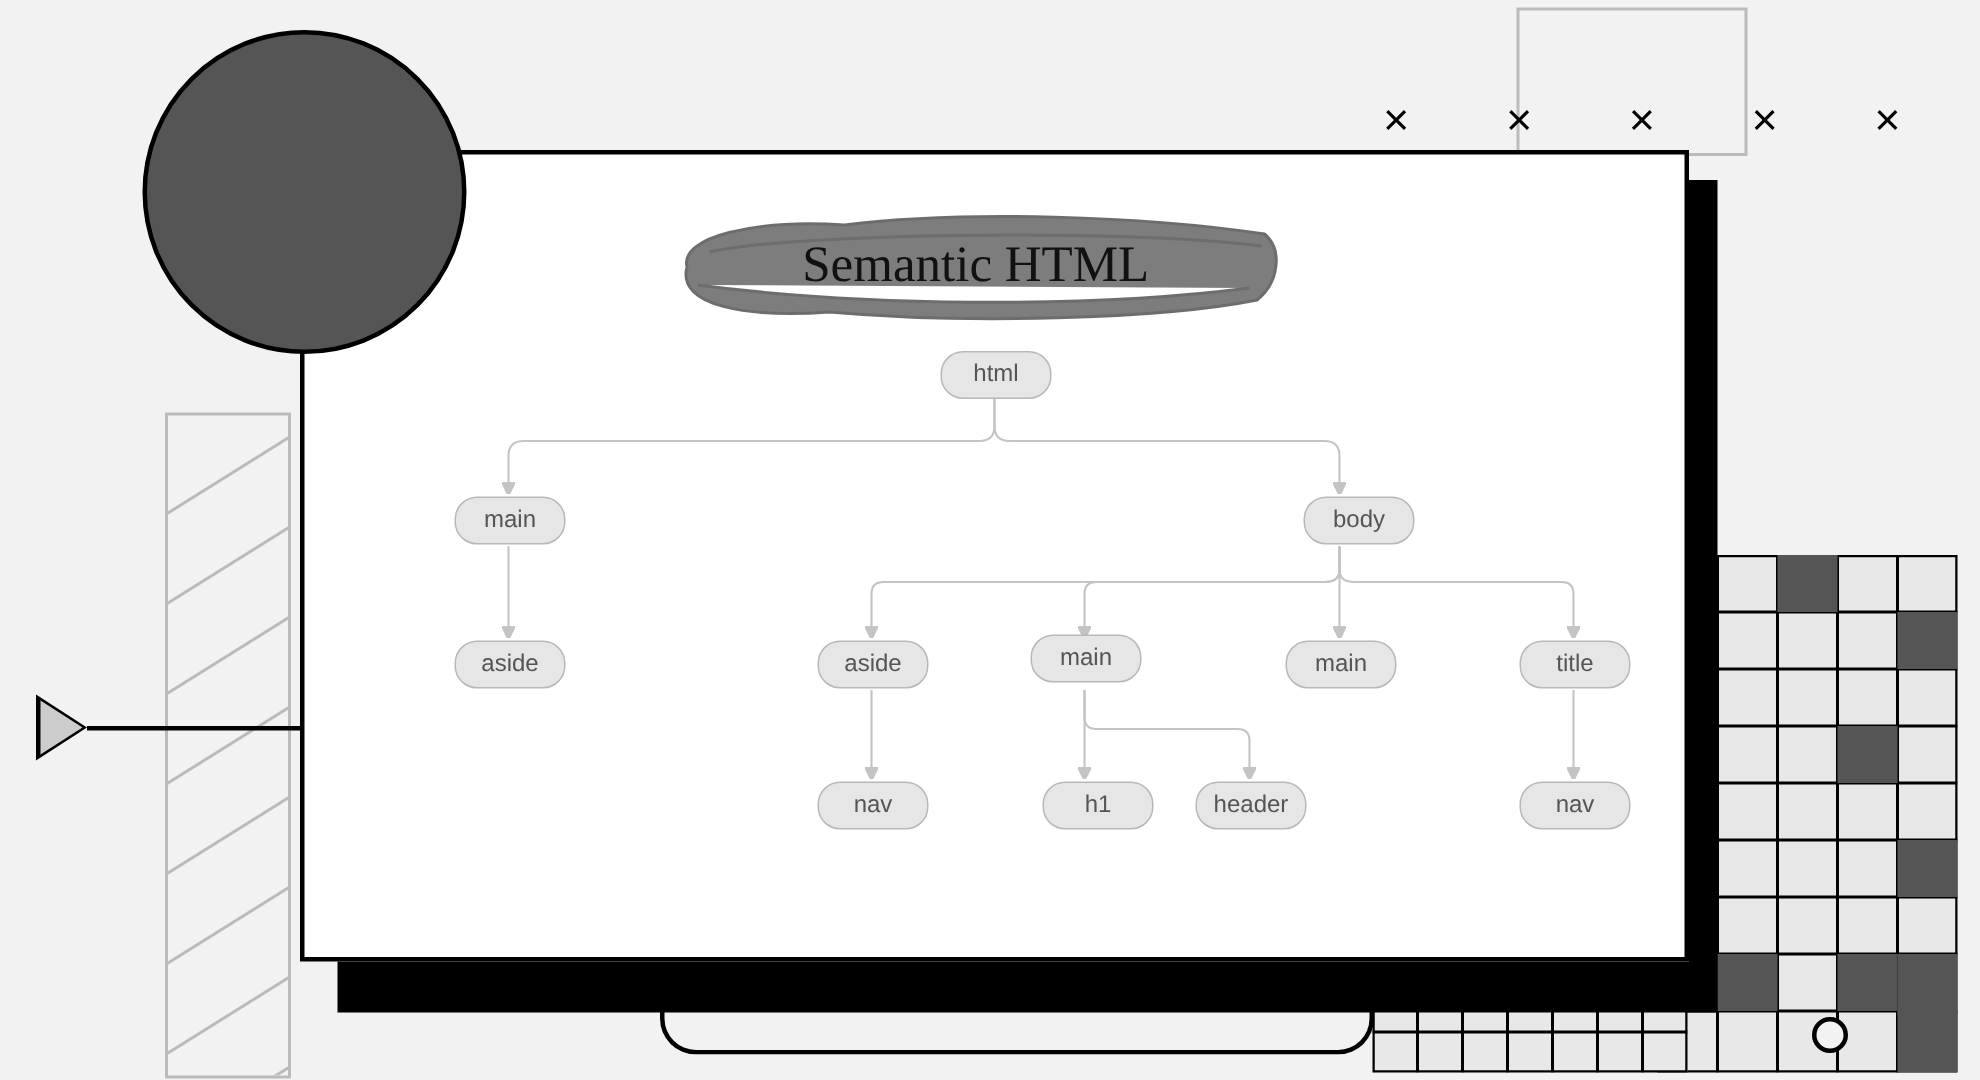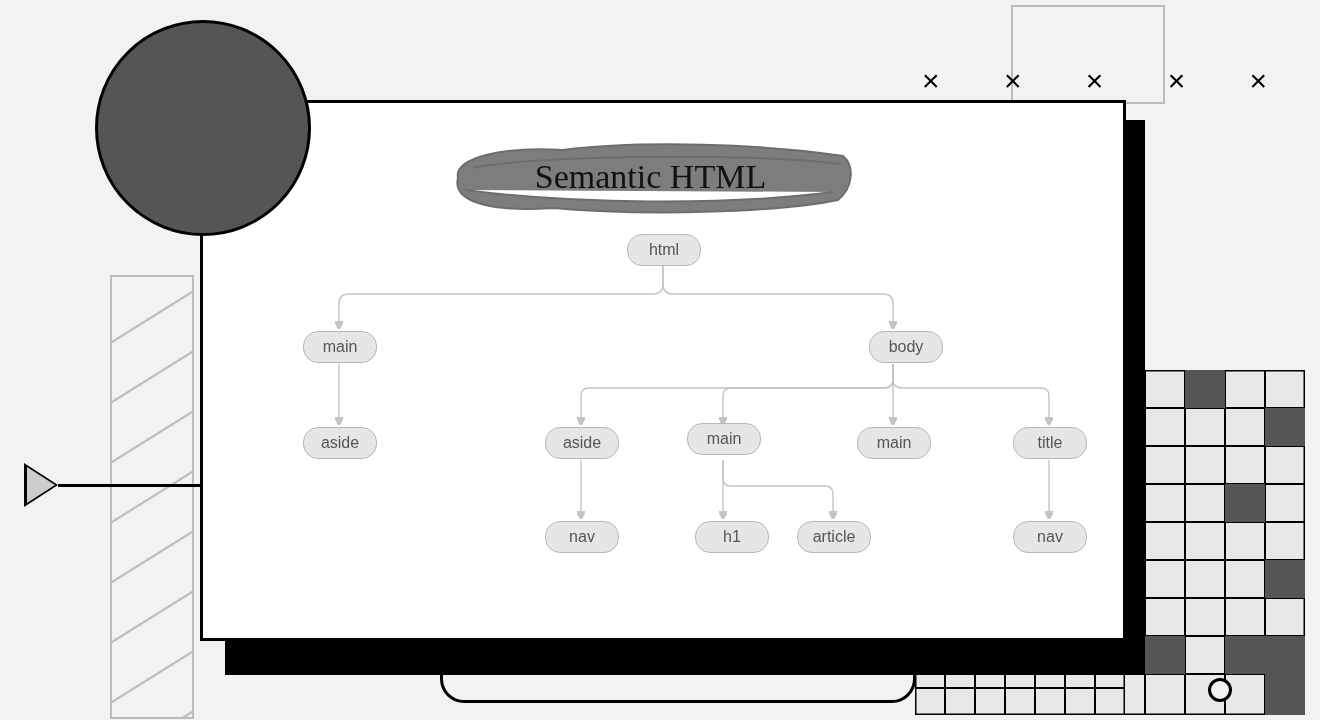--- a/index.html
+++ b/index.html
@@ -161,19 +161,19 @@
 
       <div class="node" style="left:100px;top:199px">aside</div>
 
       <div class="node" style="left:342px;top:199px">aside</div>
       <div class="node" style="left:484px;top:195px">main</div>
       <div class="node" style="left:654px;top:199px">main</div>
       <div class="node" style="left:810px;top:199px">title</div>
 
       <div class="node" style="left:342px;top:293px">nav</div>
       <div class="node" style="left:492px;top:293px">h1</div>
-      <div class="node" style="left:594px;top:293px">article</div>
+      <div class="node" style="left:594px;top:293px">header</div>
       <div class="node" style="left:810px;top:293px">nav</div>
     </div>
   </div>
 
   <div class="circle"></div>
 </div>
 
 </body></html>

